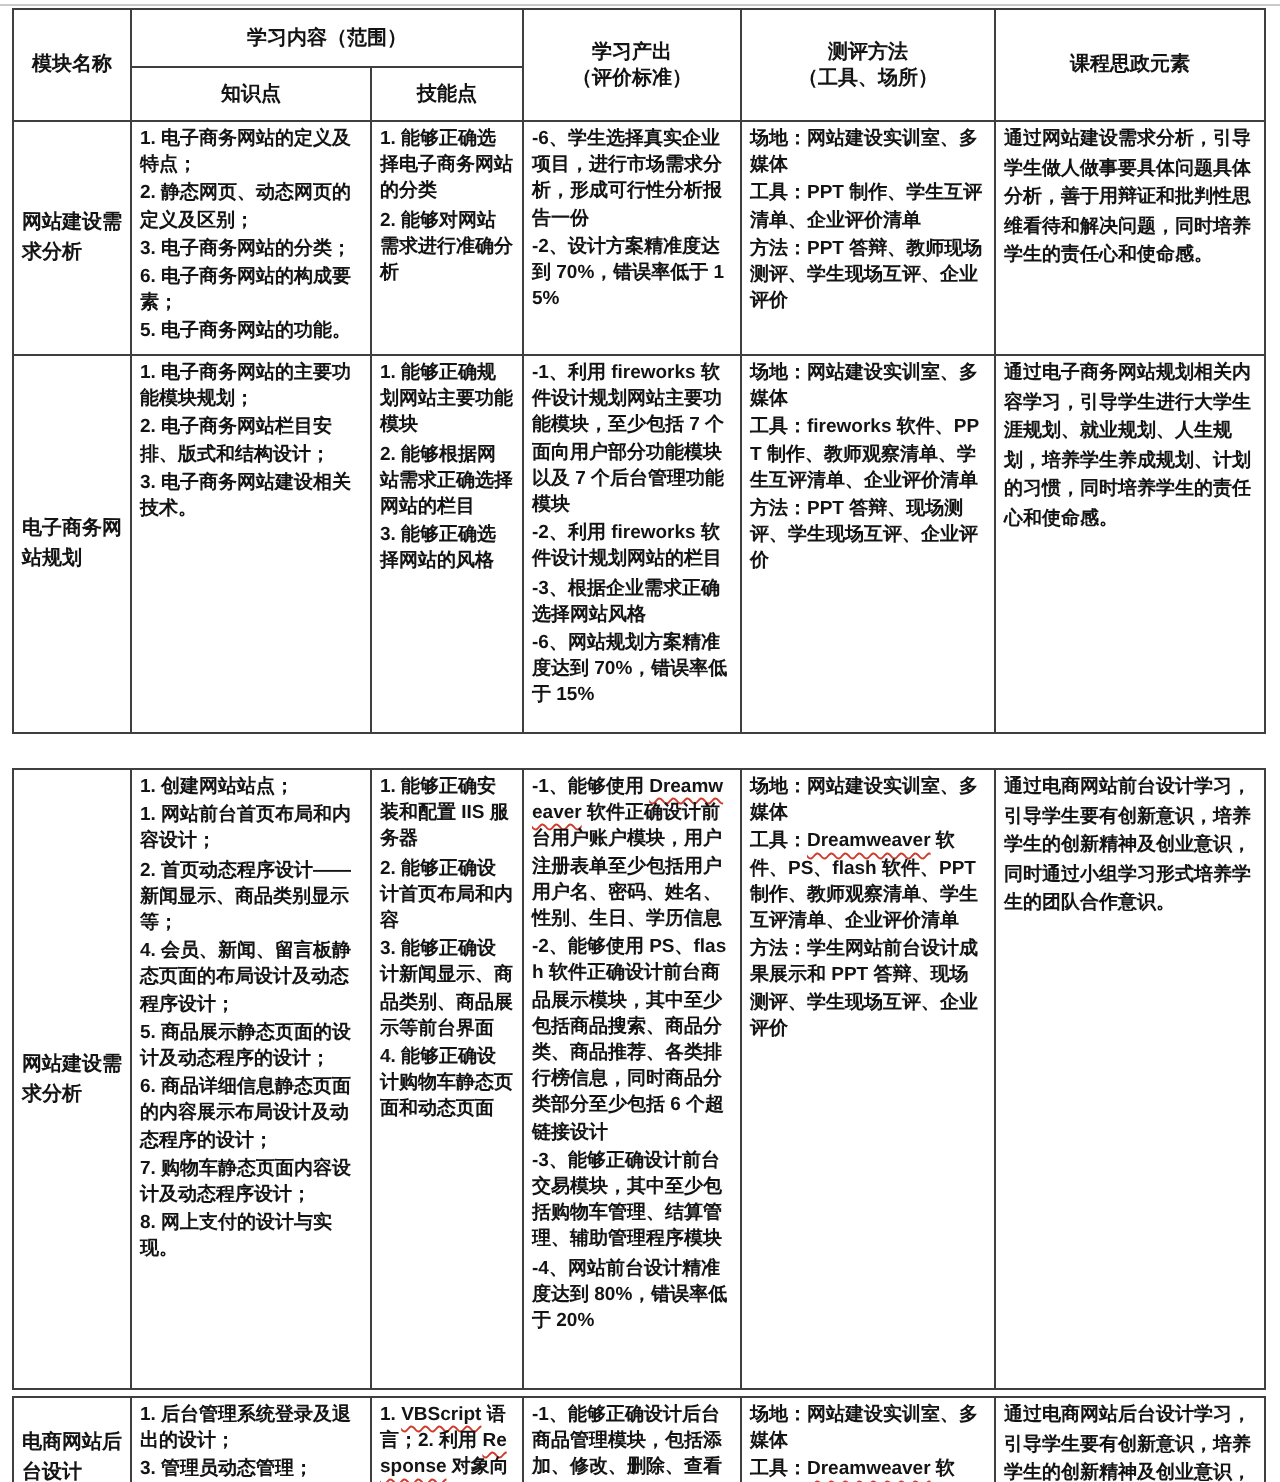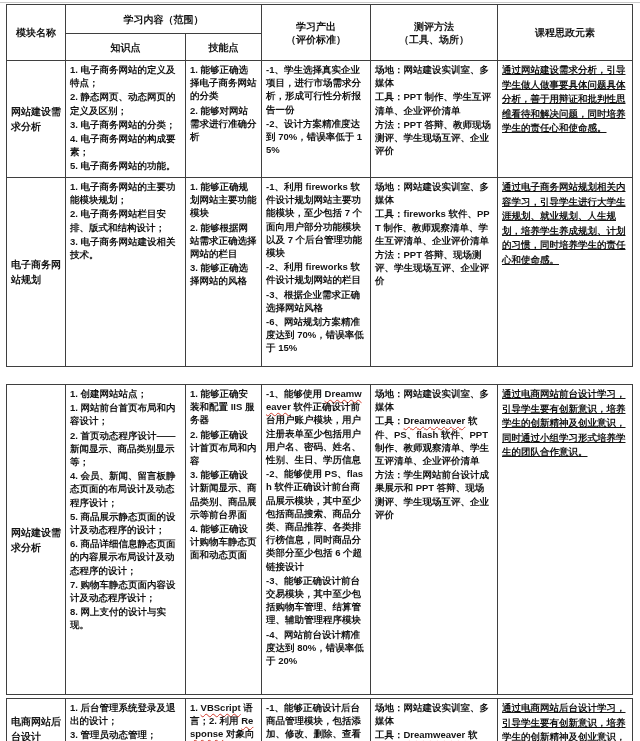--- a/index.html
+++ b/index.html
@@ -16,21 +16,21 @@
   table.t2{margin-top:17px;}
   table.t3{margin-top:3px;}
   td,th{
     border:1px solid #3f3f3f;padding:2px 4px;vertical-align:top;
     font-size:9.5px;font-weight:600;word-break:break-all;overflow:hidden;
   }
   th{font-weight:700;text-align:center;vertical-align:middle;font-size:10px;padding:1px 2px;}
   td.module{vertical-align:middle;font-size:10px;line-height:15px;}
   td.module.toppad{vertical-align:top;padding-top:15px;}
   .line{line-height:13.2px;margin:0 0 1px 0;}
-  .ideol .line{line-height:14.5px;text-decoration:underline;}
+  .ideol .line{line-height:14.5px;}
   b{font-weight:800;}
   .sp{text-decoration:underline wavy #d03a2b 1px;text-underline-offset:2px;}
   .hline{line-height:13px;}
 </style>
 </head>
 <body>
 
 <div class="page">
   <div class="top-rule"></div>
 
@@ -71,29 +71,29 @@
             <div class="hline">技能点</div>
           </th>
     </tr>
 
     <tr>
       <td class="module" style="height:112px">网站建设需求分析</td>
       <td>
             <div class="line">1. 电子商务网站的定义及特点；</div>
             <div class="line">2. 静态网页、动态网页的定义及区别；</div>
             <div class="line">3. 电子商务网站的分类；</div>
-            <div class="line">4. 电子商务网站的构成要素；</div>
+            <div class="line">6. 电子商务网站的构成要素；</div>
             <div class="line">5. 电子商务网站的功能。</div>
           </td>
       <td>
             <div class="line">1. 能够正确选择电子商务网站的分类</div>
             <div class="line">2. 能够对网站需求进行准确分析</div>
           </td>
       <td>
-            <div class="line">-1、学生选择真实企业项目，进行市场需求分析，形成可行性分析报告一份</div>
+            <div class="line">-6、学生选择真实企业项目，进行市场需求分析，形成可行性分析报告一份</div>
             <div class="line">-2、设计方案精准度达到 70%，错误率低于 15%</div>
           </td>
       <td>
             <div class="line"><b>场地：</b>网站建设实训室、多媒体</div>
             <div class="line"><b>工具：</b>PPT 制作、学生互评清单、企业评价清单</div>
             <div class="line"><b>方法：</b>PPT 答辩、教师现场测评、学生现场互评、企业评价</div>
           </td>
       <td class="ideol">
             <div class="line">通过网站建设需求分析，引导学生做人做事要具体问题具体分析，善于用辩证和批判性思维看待和解决问题，同时培养学生的责任心和使命感。</div>
           </td>

